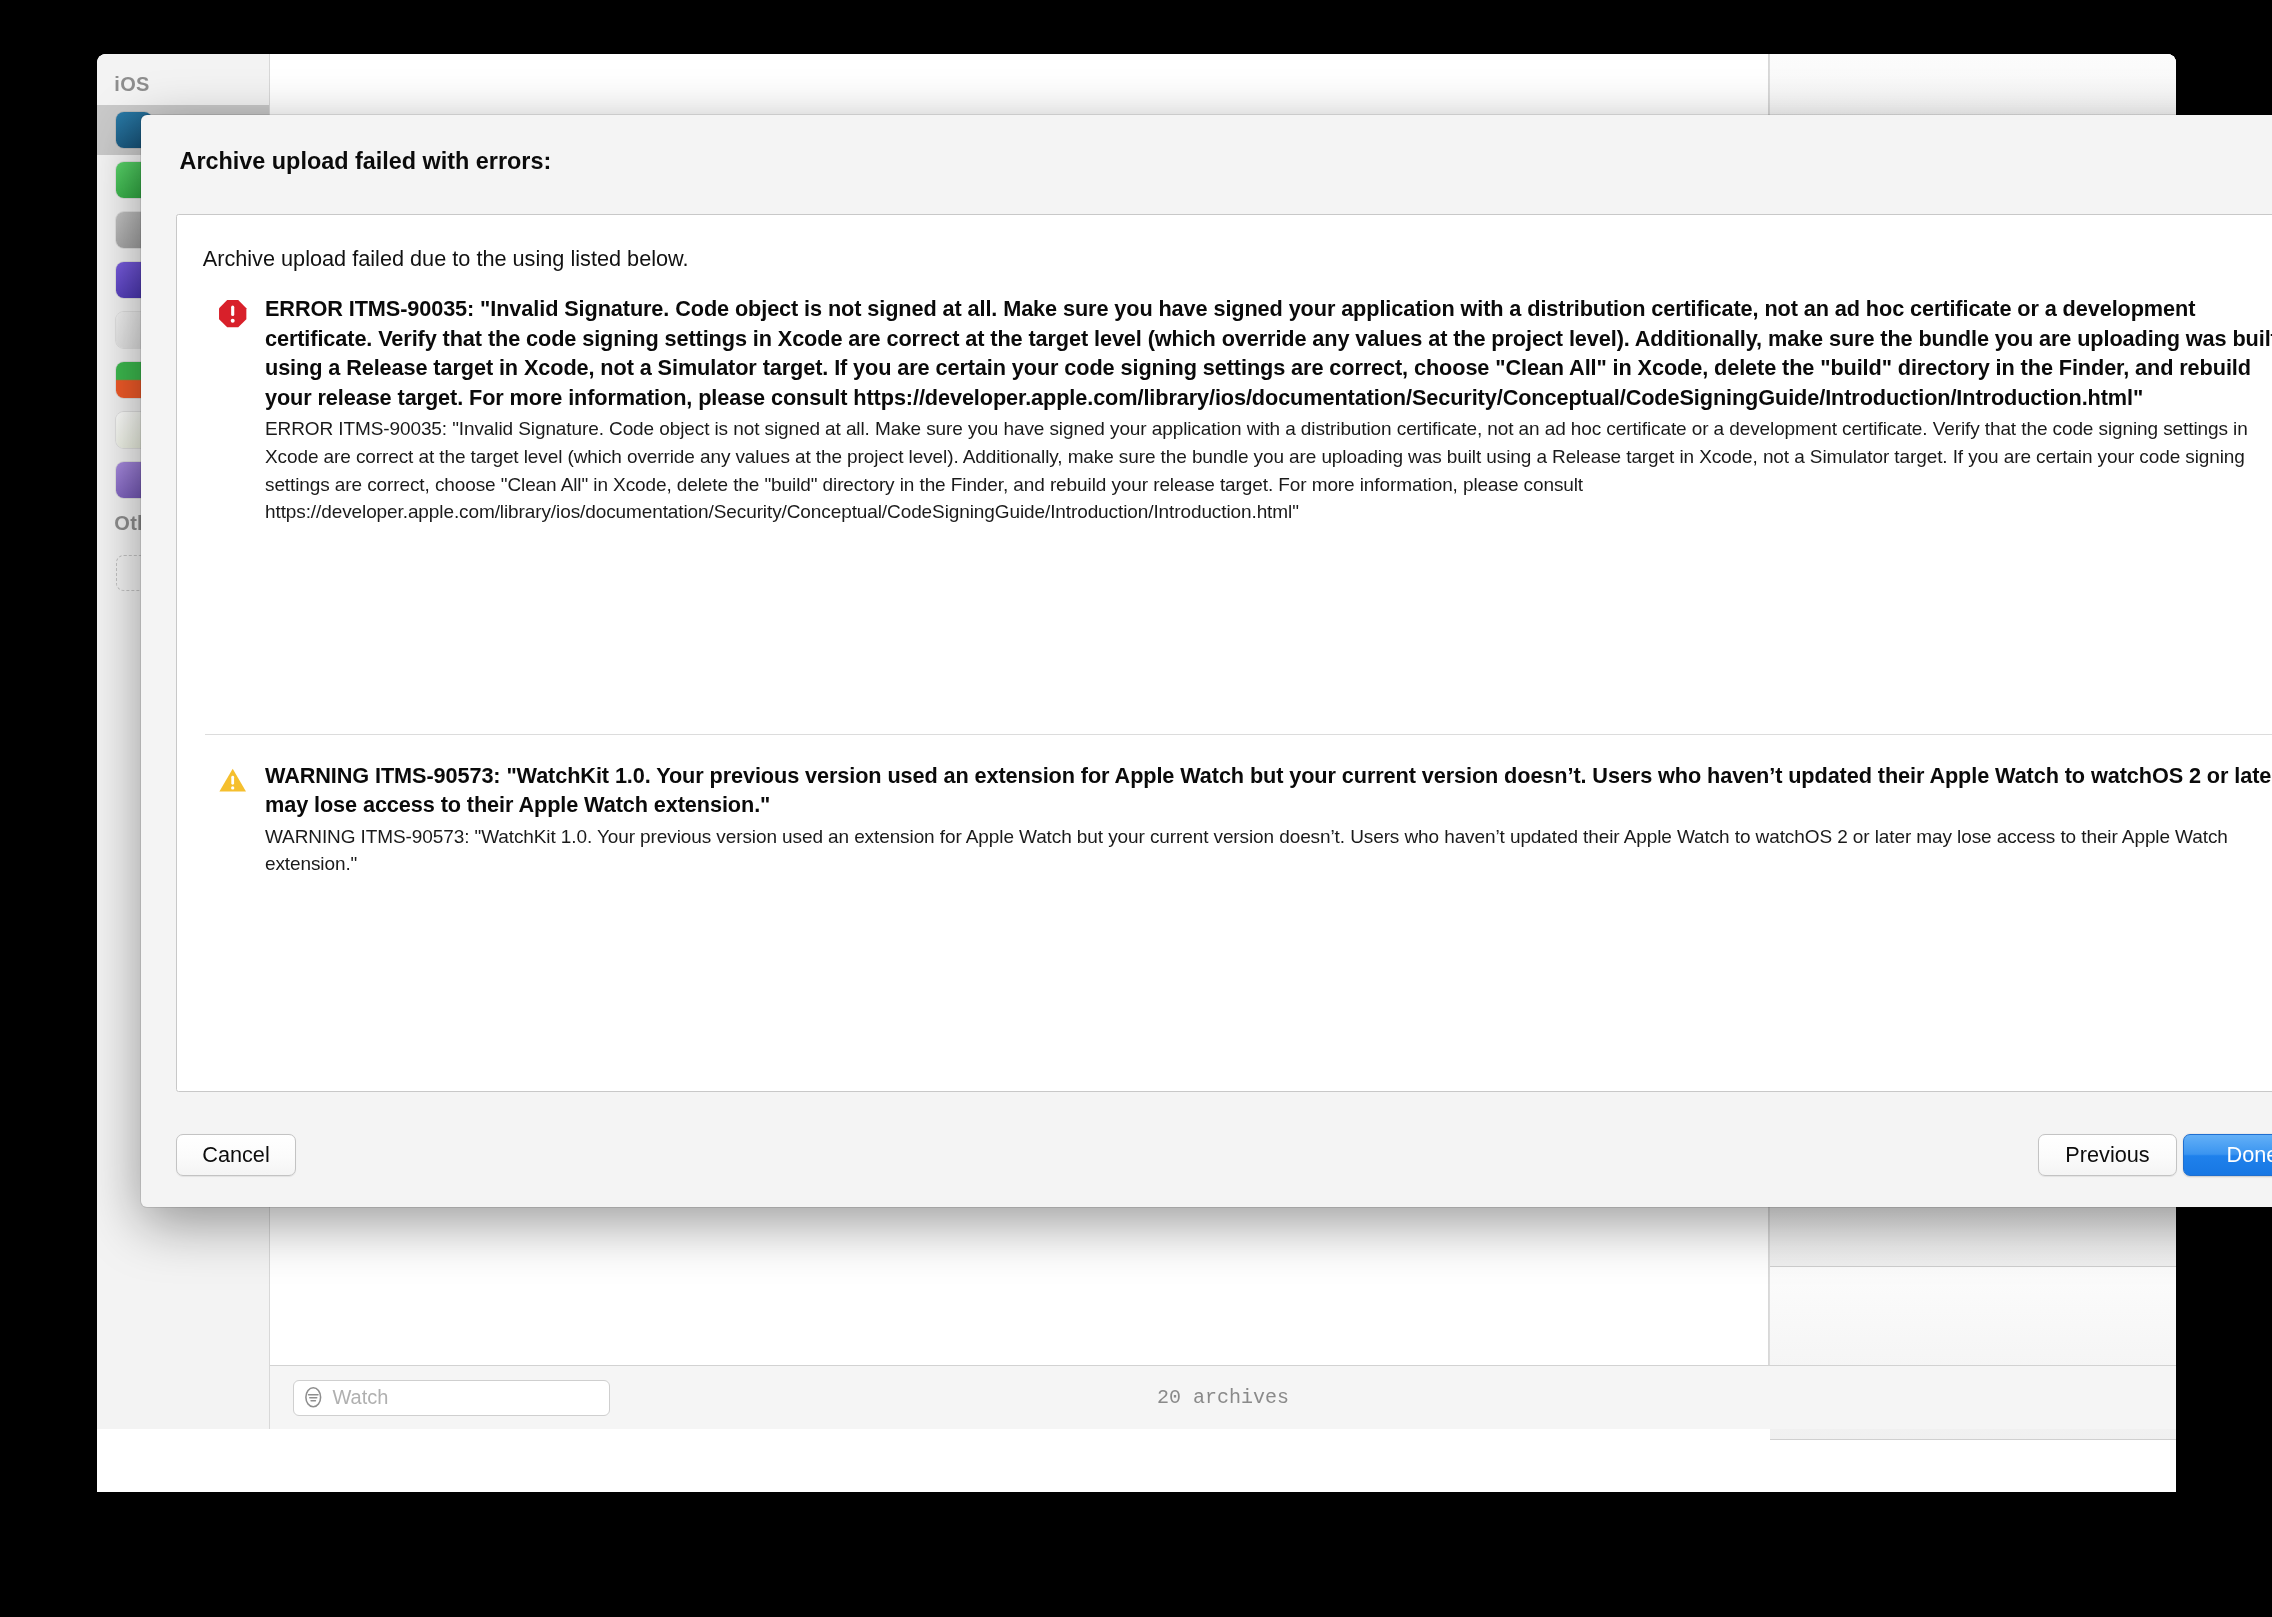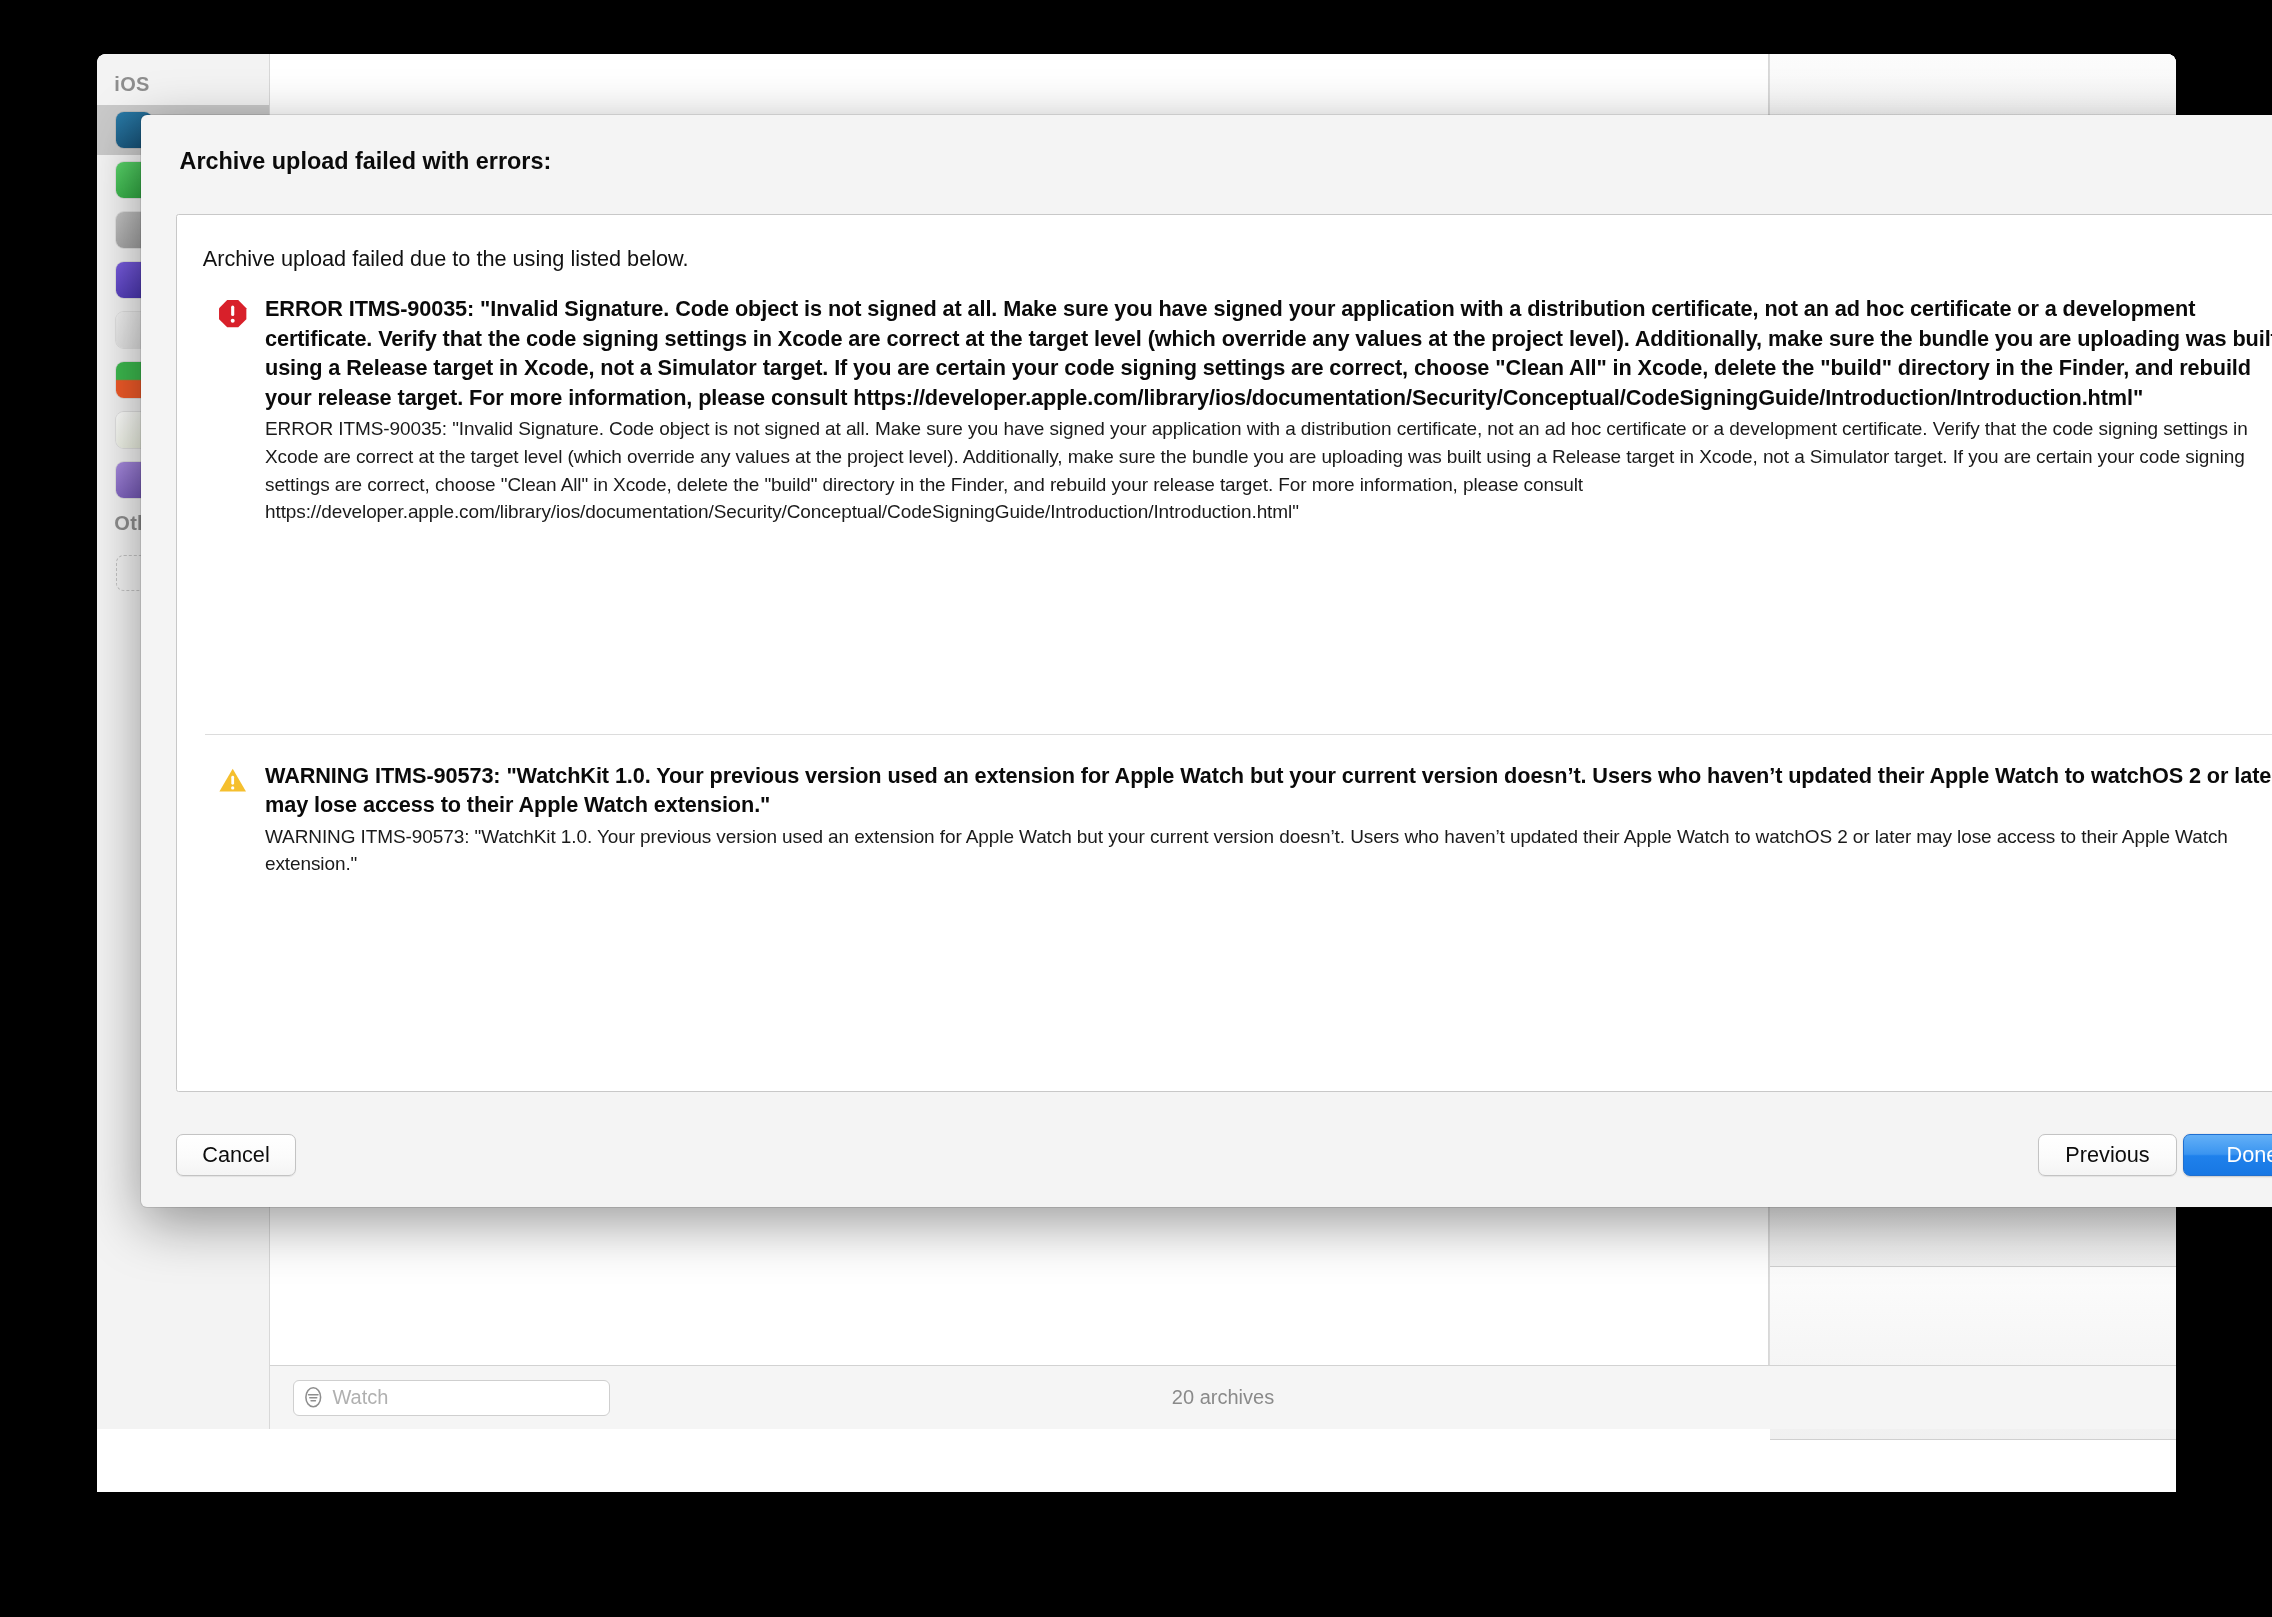--- a/index.html
+++ b/index.html
@@ -174,20 +174,21 @@
     gap: 7.8px;
   }
   .filter-icon { width: 22.5px; height: 22.5px; flex-shrink: 0; }
   .filter-placeholder { font-size: 20px; color: #b0b0b0; }
   .archive-count {
     position: absolute;
     left: 50%;
     transform: translateX(-50%);
     font-size: 20px;
     color: #8a8a8a;
+    font-family: Liberation Mono, monospace;
   }
 
   
   #sheet {
     position: absolute;
     left: 141px;
     top: 115px;
     width: 2216px;
     height: 1092px;
     background: #f4f4f4;

